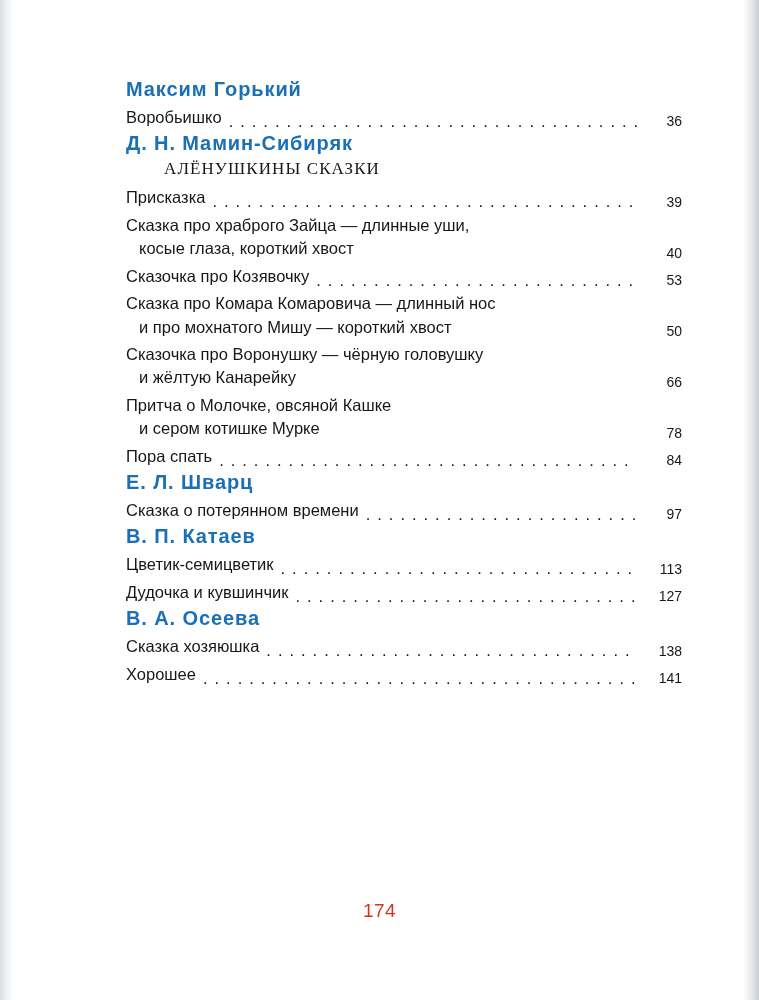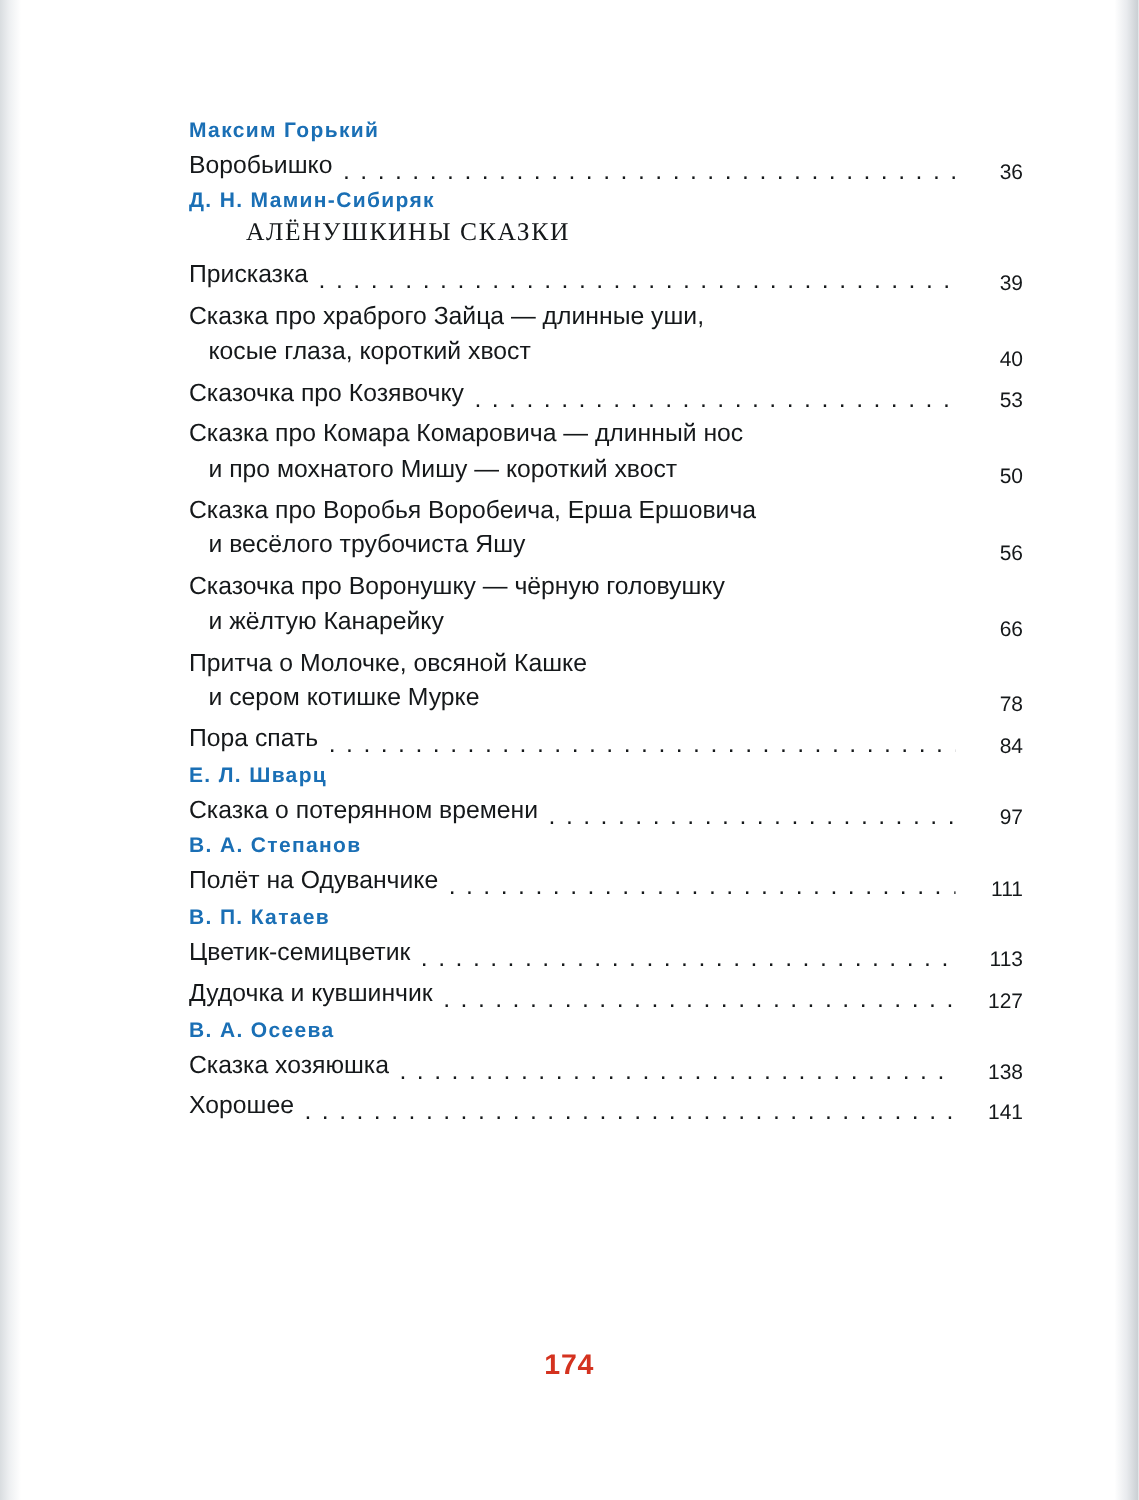--- a/index.html
+++ b/index.html
@@ -39,21 +39,21 @@
   }
   .content {
     position: absolute;
     left: 126px;
     top: 78px;
     width: 556px;
   }
   .author {
     color: #1a6fb5;
     font-weight: bold;
-    font-size: 14px;
+    font-size: 20px;
     letter-spacing: 0.9px;
     margin: 0 0 4px 0;
     white-space: nowrap;
   }
   .author.spaced { }
   .collection {
     margin: 4px 0 6px 38px;
     font-size: 17px;
     color: #15181a;
     letter-spacing: 1.1px;
@@ -104,21 +104,21 @@
   }
   .block { margin-bottom: 2px; }
   .folio {
     position: absolute;
     left: 0;
     right: 0;
     top: 900px;
     text-align: center;
     color: #d4321f;
     font-size: 19px;
-    font-weight: bold;
+    font-weight: normal;
     letter-spacing: 0.5px;
   }
 </style>
 </head>
 <body>
 
 <div class="page">
   <div class="content">
       <div class="block">
         <div class="author">Максим Горький</div>
@@ -148,25 +148,20 @@
             <div class="title-wrap"><span class="l1">Сказочка про Козявочку</span></div>
             <div class="leader"></div>
             <div class="pageno">53</div>
           </div>
           <div class="entry multiline">
             <div class="title-wrap"><span class="l1">Сказка про Комара Комаровича — длинный нос</span><span class="l2">и про мохнатого Мишу — короткий хвост</span></div>
             <div class="leader"></div>
             <div class="pageno">50</div>
           </div>
           <div class="entry multiline">
-            <div class="title-wrap"><span class="l1">Сказка про Воробья Воробеича, Ерша Ершовича</span><span class="l2">и весёлого трубочиста Яшу</span></div>
-            <div class="leader"></div>
-            <div class="pageno">56</div>
-          </div>
-          <div class="entry multiline">
             <div class="title-wrap"><span class="l1">Сказочка про Воронушку — чёрную головушку</span><span class="l2">и жёлтую Канарейку</span></div>
             <div class="leader"></div>
             <div class="pageno">66</div>
           </div>
           <div class="entry multiline">
             <div class="title-wrap"><span class="l1">Притча о Молочке, овсяной Кашке</span><span class="l2">и сером котишке Мурке</span></div>
             <div class="leader"></div>
             <div class="pageno">78</div>
           </div>
           <div class="entry">
@@ -176,30 +171,20 @@
           </div>
         </div>
       </div>
       <div class="block">
         <div class="author spaced">Е. Л. Шварц</div>
         <div class="entries">
           <div class="entry">
             <div class="title-wrap"><span class="l1">Сказка о потерянном времени</span></div>
             <div class="leader"></div>
             <div class="pageno">97</div>
-          </div>
-        </div>
-      </div>
-      <div class="block">
-        <div class="author spaced">В. А. Степанов</div>
-        <div class="entries">
-          <div class="entry">
-            <div class="title-wrap"><span class="l1">Полёт на Одуванчике</span></div>
-            <div class="leader"></div>
-            <div class="pageno">111</div>
           </div>
         </div>
       </div>
       <div class="block">
         <div class="author spaced">В. П. Катаев</div>
         <div class="entries">
           <div class="entry">
             <div class="title-wrap"><span class="l1">Цветик-семицветик</span></div>
             <div class="leader"></div>
             <div class="pageno">113</div>

